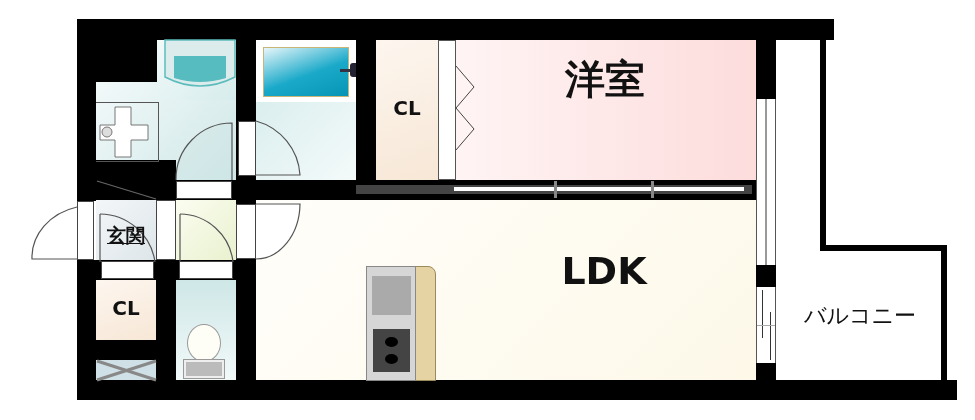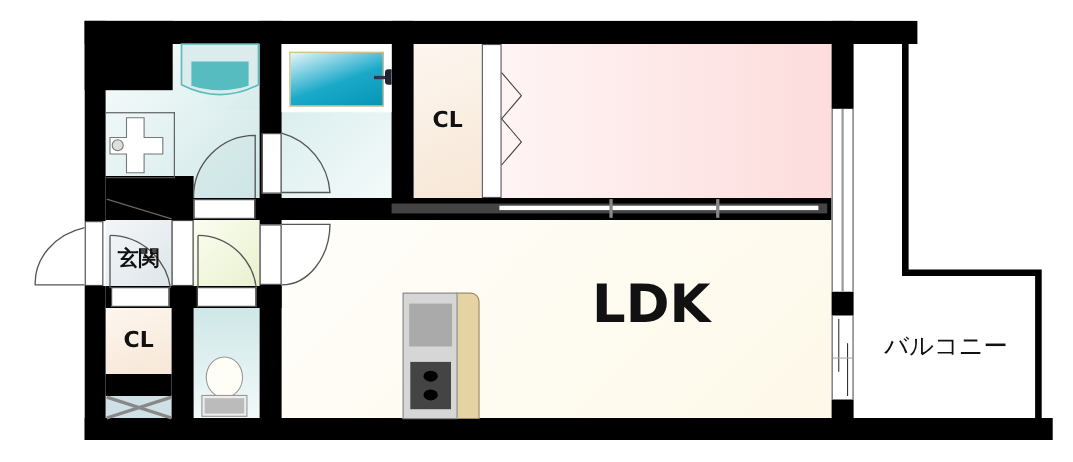--- a/index.html
+++ b/index.html
@@ -121,20 +121,21 @@
   <div class="abs" style="left:0;top:0;width:50px;height:115px;background:#d6d6d6;border:1px solid #888;box-sizing:border-box;">
     <div class="abs" style="left:5px;top:9px;width:39px;height:39px;background:#aaa;"></div>
     <div class="abs" style="left:6px;top:62px;width:37px;height:43px;background:#444;">
       <div class="abs" style="left:12px;top:8px;width:13px;height:10px;background:#000;border-radius:50%;"></div>
       <div class="abs" style="left:12px;top:25px;width:13px;height:10px;background:#000;border-radius:50%;"></div>
     </div>
   </div>
 </div>
 
 <div class="lbl" style="left:530px;top:58px;width:150px;font-size:40px;">
+  <div>洋室</div>
 </div>
-<div class="lbl" style="left:512px;top:252px;width:160px;font-size:48px;">
+<div class="lbl" style="left:524px;top:252px;width:160px;font-size:38px;">
   <div>LDK</div>
 </div>
 <div class="lbl" style="left:376px;top:98px;width:62px;font-size:20px;">CL</div>
 <div class="lbl" style="left:96px;top:298px;width:60px;font-size:20px;">CL</div>
-<div class="lbl" style="left:96px;top:226px;width:60px;font-size:19px;">玄関</div>
+<div class="lbl" style="left:96px;top:226px;width:60px;font-size:19px;text-decoration:underline;">玄関</div>
 <div class="lbl" style="left:780px;top:304px;width:160px;font-size:22px;font-weight:normal;">バルコニー</div>
 
 </body></html>

